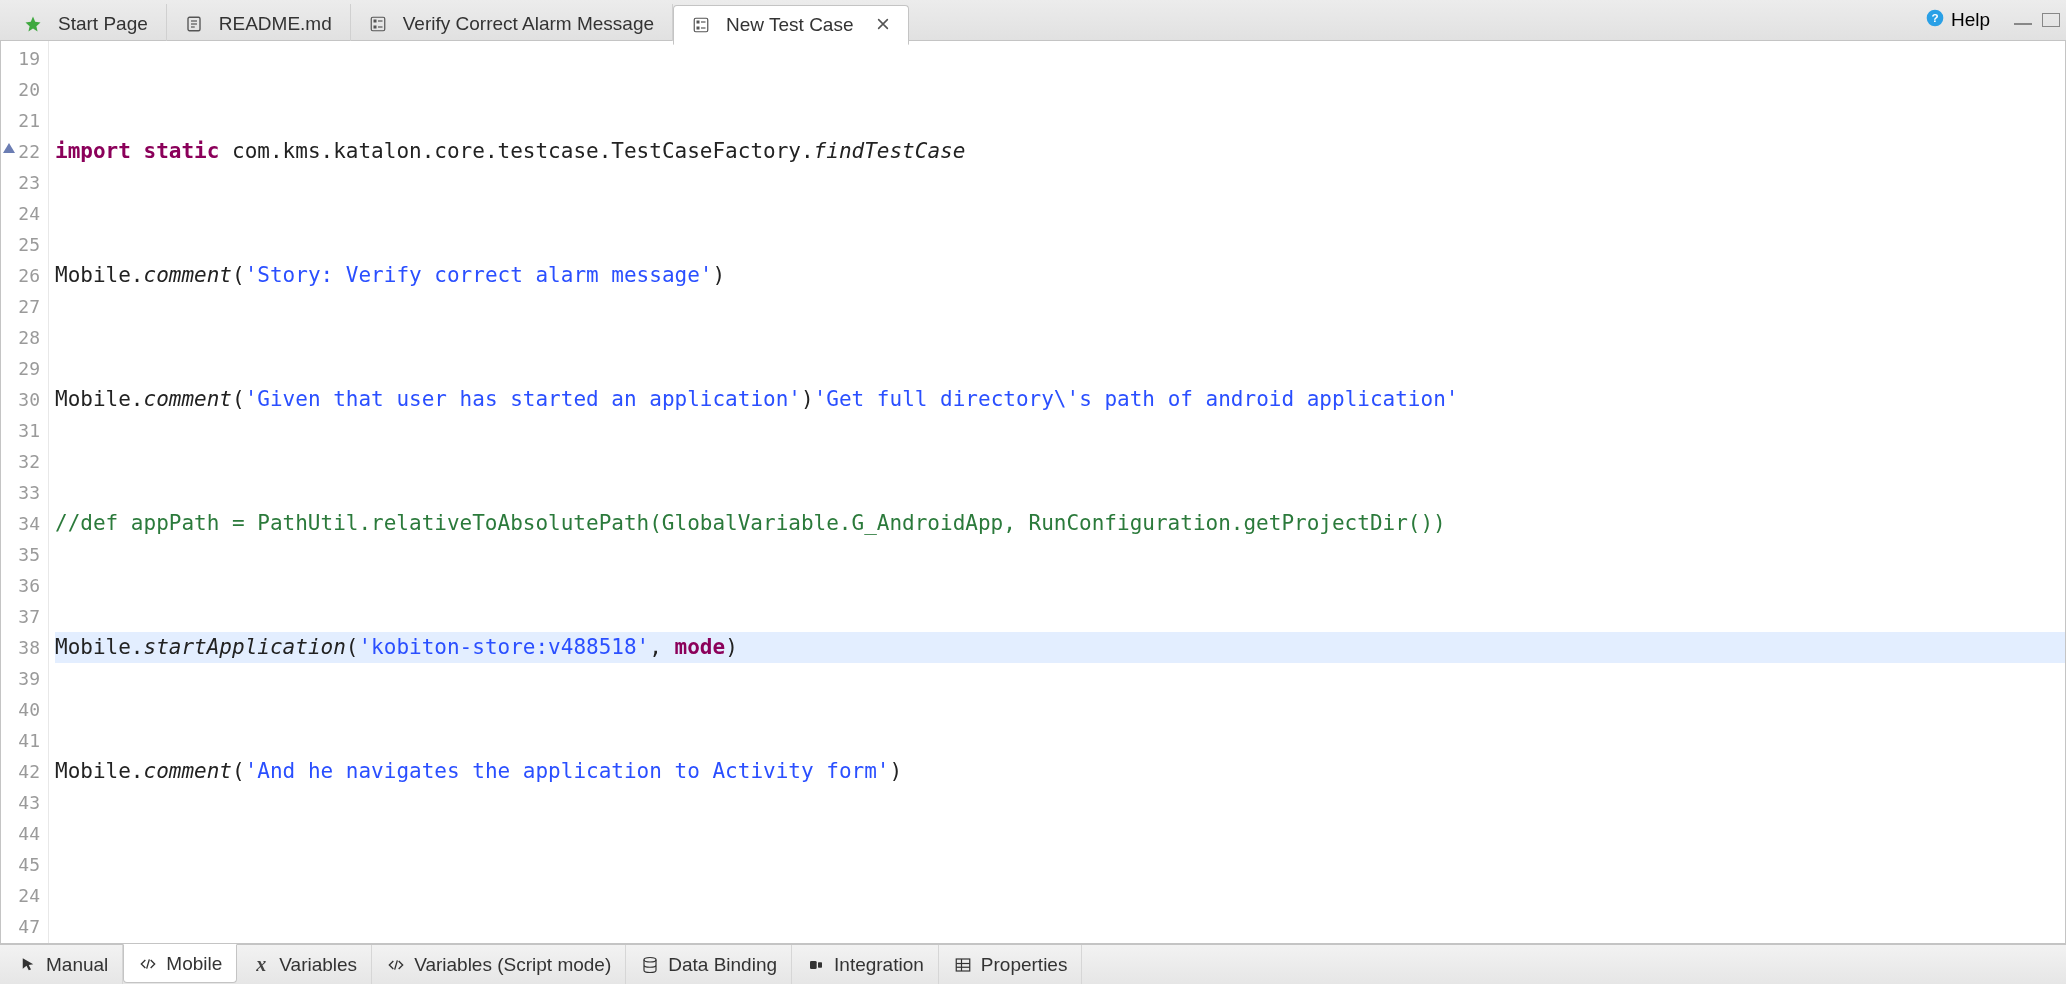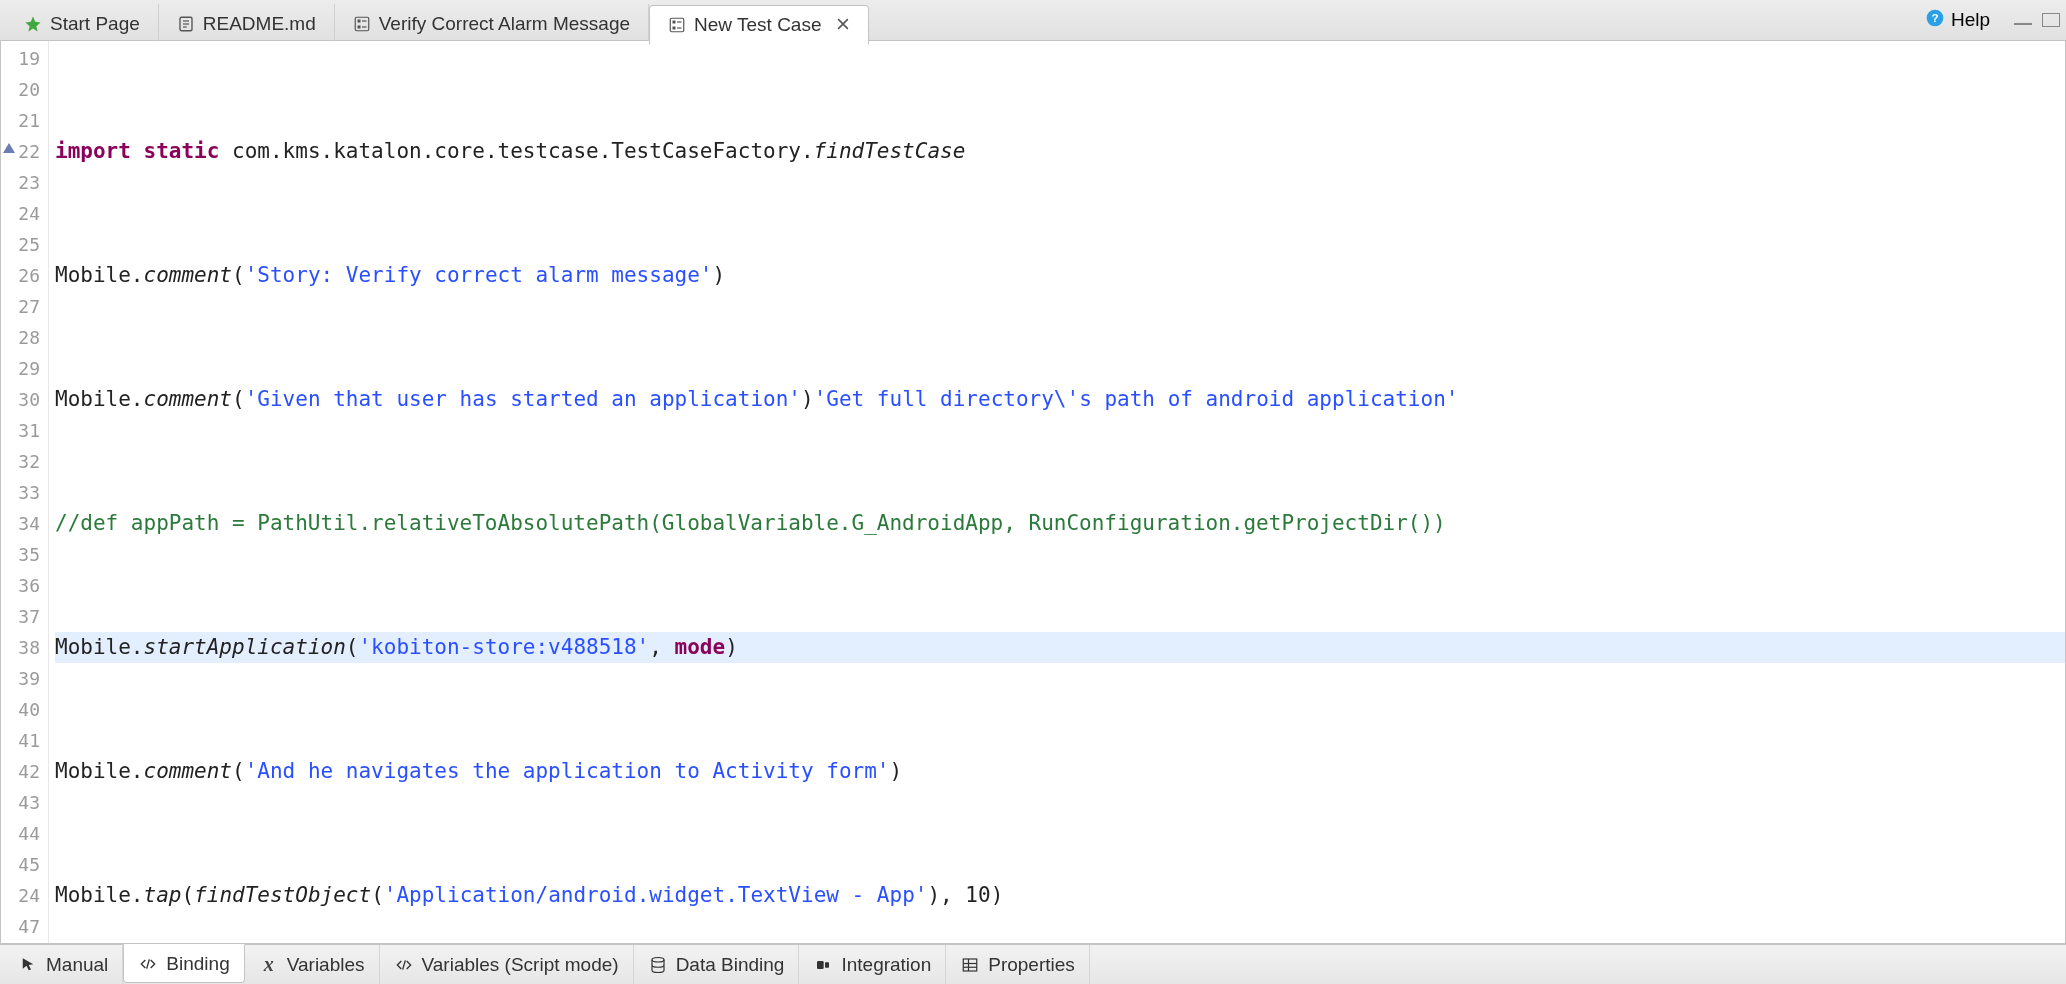--- a/index.html
+++ b/index.html
@@ -1,19 +1,19 @@
 <!DOCTYPE html>
 <html><head>
 <meta charset="utf-8">
 <style>
   * { box-sizing: border-box; margin: 0; padding: 0; }
   html, body { width: 100%; height: 100%; font-family: -apple-system, BlinkMacSystemFont, "Segoe UI", Arial, sans-serif; font-size: 19px; background: #e8e8e8; overflow: hidden; }
   .window { display: flex; flex-direction: column; width: 100%; height: 100%; background: #e8e8e8; }
   .tabbar { display: flex; align-items: center; height: 41px; background: linear-gradient(#ececec,#e1e1e1); border-bottom: 1px solid #c4c4c4; padding: 0 6px; gap: 0; }
-  .tab { display: flex; align-items: center; gap: 8px; padding: 11px 18px; height: 100%; color: #333; cursor: pointer; border-right: 1px solid #d0d0d0; margin-top: 7px; }
+  .tab { display: flex; align-items: center; gap: 16px; padding: 11px 18px; height: 100%; color: #333; cursor: pointer; border-right: 1px solid #d0d0d0; margin-top: 7px; }
   .tab.active { background: #fff; border: 1px solid #c4c4c4; border-bottom: 1px solid #fff; position: relative; top: 1px; border-radius: 4px 4px 0 0; }
   .tab .icon { display: inline-flex; width: 18px; height: 18px; align-items: center; justify-content: center; }
   .tab .close { margin-left: 6px; color: #555; }
   .tabbar .spacer { flex: 1; }
   .help { display: flex; align-items: center; gap: 6px; padding: 0 10px; cursor: pointer; }
   .winbtn { width: 18px; height: 14px; border: 1px solid #888; margin-left: 10px; display: inline-block; }
   .minbtn { width: 18px; height: 2px; background: #888; margin-left: 14px; display: inline-block; position: relative; top: 4px; }
 
   .editor { flex: 1; display: flex; background: #ffffff; border: 1px solid #c4c4c4; border-top: none; overflow: hidden; }
   .gutter { width: 48px; background: #fff; border-right: 1px solid #e8e8e8; text-align: right; color: #9a9a9a; font-family: Menlo, Consolas, monospace; font-size: 18px; line-height: 31px; padding-top: 2px; user-select: none; }
@@ -141,21 +141,20 @@
 <div class="codeline"><span>Mobile.</span><span class="fn">comment</span><span>(</span><span class="str">'Story: Verify correct alarm message'</span><span>)</span></div>
 <div class="codeline"></div>
 <div class="codeline"><span>Mobile.</span><span class="fn">comment</span><span>(</span><span class="str">'Given that user has started an application'</span><span>)</span><span class="str">'Get full directory\'s path of android application'</span></div>
 <div class="codeline"></div>
 <div class="codeline"><span class="cmt">//def appPath = PathUtil.relativeToAbsolutePath(GlobalVariable.G_AndroidApp, RunConfiguration.getProjectDir())</span></div>
 <div class="codeline"></div>
 <div class="codeline hl"><span>Mobile.</span><span class="fn">startApplication</span><span>(</span><span class="str">'kobiton-store:v488518'</span><span>, </span><span class="boolv">mode</span><span>)</span></div>
 <div class="codeline"></div>
 <div class="codeline"><span>Mobile.</span><span class="fn">comment</span><span>(</span><span class="str">'And he navigates the application to Activity form'</span><span>)</span></div>
 <div class="codeline"></div>
-<div class="codeline"><span>Mobile.</span><span class="fn">tap</span><span>(</span><span class="fn">findTestObject</span><span>(</span><span class="str">'Application/android.widget.TextView - App'</span><span>), 10)</span></div>
 <div class="codeline"></div>
 
 
 
 
 
 
 
 
 
@@ -176,21 +175,21 @@
       </span>
       <span>Manual</span>
     </div>
     <div class="btab active">
       <span class="icon">
         <svg viewBox="0 0 24 24" width="20" height="16">
             <path d="M8 6l-6 6 6 6M16 6l6 6-6 6" fill="none" stroke="#333" stroke-width="2"></path>
             <line x1="10" y1="19" x2="14" y2="5" stroke="#333" stroke-width="2"></line>
           </svg>
       </span>
-      <span>Binding</span>
+      <span>Mobile</span>
     </div>
     <div class="btab">
       <span class="icon" style="font-style:italic;font-weight:bold;font-family:serif;font-size:20px;">x</span>
       <span>Variables</span>
     </div>
     <div class="btab">
       <span class="icon">
         <svg viewBox="0 0 24 24" width="20" height="16">
             <path d="M8 6l-6 6 6 6M16 6l6 6-6 6" fill="none" stroke="#333" stroke-width="2"></path>
             <line x1="10" y1="19" x2="14" y2="5" stroke="#333" stroke-width="2"></line>

